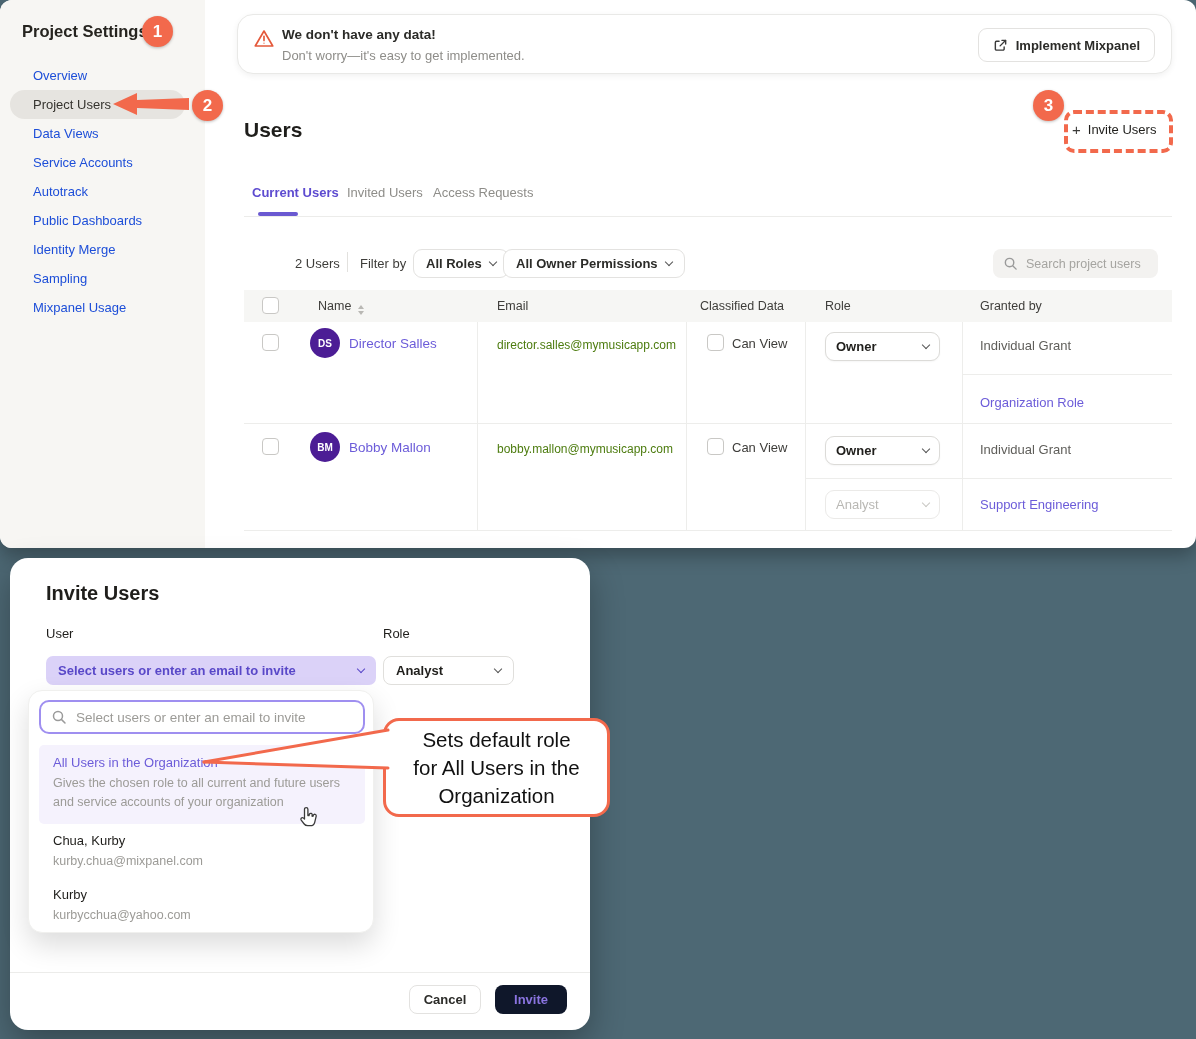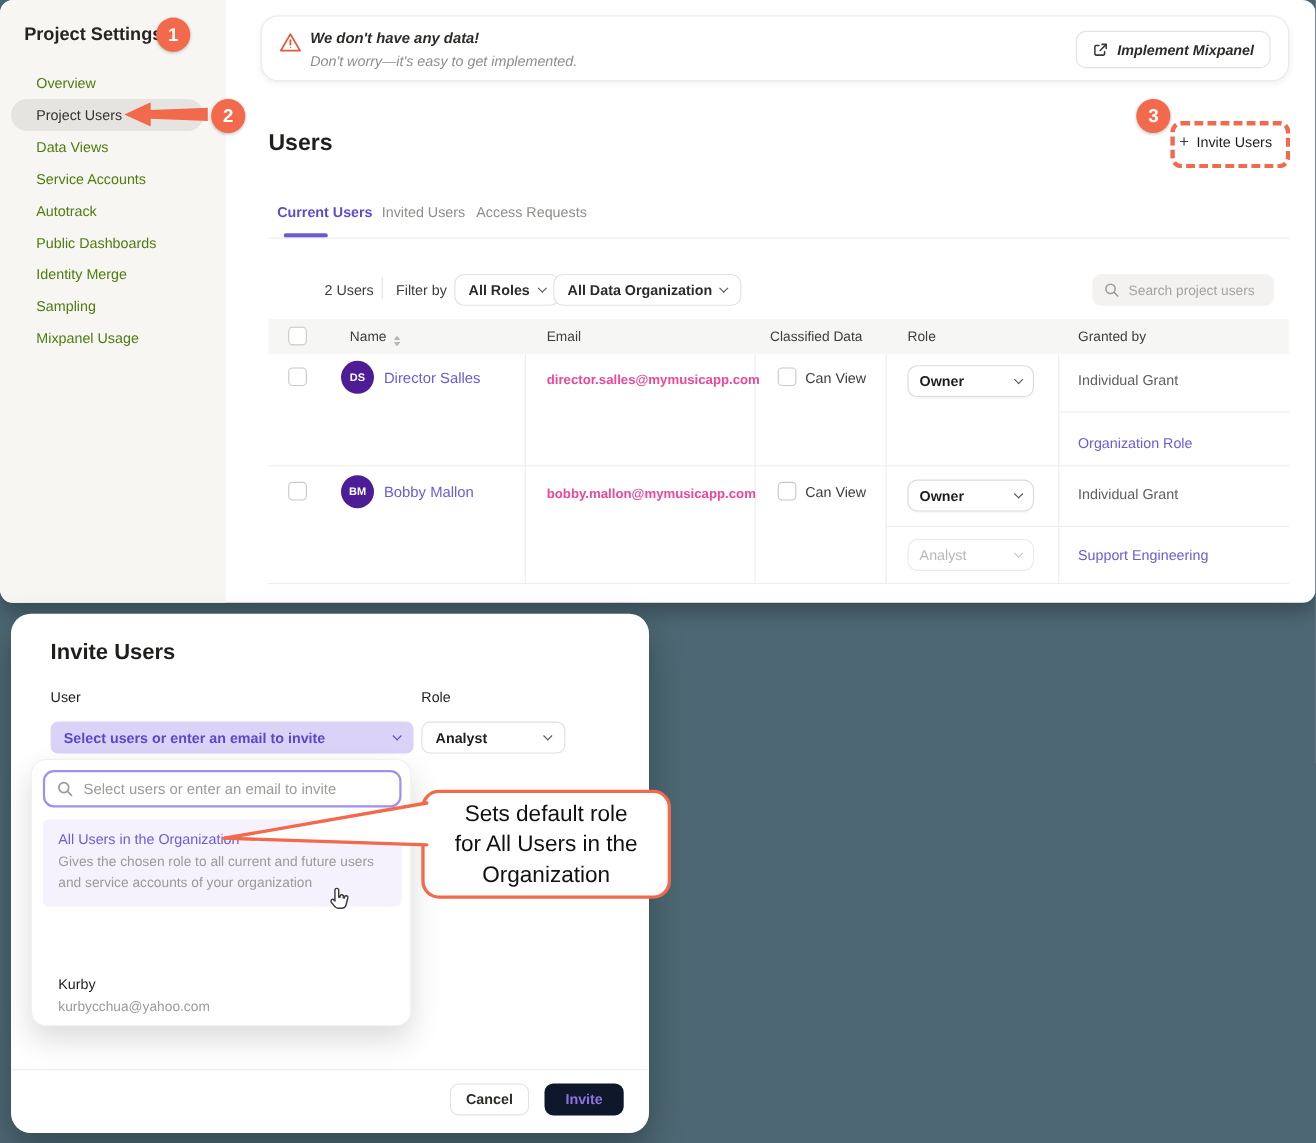--- a/index.html
+++ b/index.html
@@ -7,31 +7,31 @@
   body { font-family:"Liberation Sans", sans-serif; }
   #stage { position:relative; width:1196px; height:1039px; background:#4D6874; overflow:hidden; }
   .abs { position:absolute; }
 
   
   #top-card { left:0; top:0; width:1196px; height:548px; background:#fff; border-radius:12px;
               box-shadow:0 8px 18px rgba(0,0,0,.28); }
   #sidebar { left:0; top:0; width:205px; height:548px; background:#F7F6F3; border-radius:12px 0 0 12px; }
   .sb-title { left:22px; top:22px; font-size:16.5px; font-weight:bold; color:#26241F; }
   .sb-item { left:10px; width:175px; height:29px; display:flex; align-items:center; padding-left:23px;
-             font-size:13px; color:#4d7c0f; cursor:pointer; }
+             font-size:13px; color:#1d4ed8; cursor:pointer; }
   .sb-item.active { background:#E6E4E0; border-radius:15px; color:#35332E; }
 
   
   .ann-circle { width:31px; height:31px; border-radius:50%; background:#F2694C; color:#fff;
                 display:flex; align-items:center; justify-content:center; font-size:17px; font-weight:bold;
                 box-shadow:0 1px 3px rgba(0,0,0,.25); z-index:20; }
 
   
   #banner { left:237px; top:14px; width:935px; height:60px; background:#fff; border:1px solid #E9E9E7;
-            border-radius:16px; box-shadow:0 2px 6px rgba(0,0,0,.06);font-style:italic; }
+            border-radius:16px; box-shadow:0 2px 6px rgba(0,0,0,.06); }
   .banner-title { left:44px; top:12px; font-size:13.5px; font-weight:bold; color:#2B2B28; }
   .banner-sub { left:44px; top:33px; font-size:13px; color:#8E8D89; }
   .impl-btn { right:16px; top:13px; height:34px; padding:0 14px; display:flex; align-items:center; gap:8px;
               border:1px solid #E3E2E0; border-radius:9px; background:#fff; font-size:13px; font-weight:bold;
               color:#2B2B28; cursor:pointer; }
 
   .page-h1 { left:244px; top:118px; font-size:21px; font-weight:bold; color:#1F1E1B; }
 
   
   #invite-dash { left:1064px; top:110px; width:109px; height:43px; border:4px dashed #F2694C; border-radius:10px; z-index:10; }
@@ -63,21 +63,21 @@
   #tbl { left:244px; top:290px; width:928px; height:240px; font-size:13px;text-align:right; }
   #tbl .thead { left:0; top:0; width:928px; height:32px; background:#F6F6F4; }
   .th { top:9px; font-size:12.5px; color:#3E3D3A; }
   .cb { width:17px; height:17px; background:#fff; border:1.5px solid #C9C8C5; border-radius:4px; cursor:pointer; }
   .col-line { width:1px; background:#EDEDEB; top:32px; height:208px; }
   .row-line { left:0; width:928px; height:1px; background:#EDEDEB; }
   .sub-line { height:1px; background:#EDEDEB; }
   .avatar { width:30px; height:30px; border-radius:50%; background:#4c1d95; color:#fff; font-size:10px;
             font-weight:bold; display:flex; align-items:center; justify-content:center; }
   .name-link { font-size:13.5px; color:#6C5CD9; cursor:pointer; }
-  .email { font-size:12px; color:#ec4899;font-weight:bold; }
+  .email { font-size:12px; color:#4d7c0f; }
   .cv-label { font-size:13px; color:#3E3D3A; }
   .sel { width:115px; height:29px; background:#fff; border:1px solid #DCDBD8; border-radius:9px;
          display:flex; align-items:center; justify-content:space-between; padding:0 10px;
          font-size:13px; font-weight:bold; color:#1F1E1B; cursor:pointer; box-shadow:0 1px 2px rgba(0,0,0,.04); }
   .sel.disabled { border-color:#EBEAE8; color:#B9B8B4; font-weight:normal; box-shadow:none; cursor:default; }
   .sel.disabled .chev { border-color:#C9C8C4; }
   .grant { font-size:13px; color:#5F5E5A; }
   .grant-link { font-size:13px; color:#6C5CD9; cursor:pointer; }
   .sort { display:inline-flex; flex-direction:column; gap:2px; margin-left:7px; vertical-align:1px; }
   .sort i { width:0; height:0; border-left:3.5px solid transparent; border-right:3.5px solid transparent; }
@@ -200,21 +200,21 @@
     <div class="abs" id="tab-divider"></div>
 
     <div class="abs flt-text" style="left:295px;">2 Users</div>
     <div class="abs v-div" style="left:347px;"></div>
     <div class="abs flt-text" style="left:360px;">Filter by</div>
     <div class="abs flt-btn" style="left:413px;">
       <span>All Roles</span>
       <i class="chev"></i>
     </div>
     <div class="abs flt-btn" style="left:503px;">
-      <span>All Data Organization</span>
+      <span>All Owner Permissions</span>
       <i class="chev"></i>
     </div>
     <div class="abs" id="search-box">
       <svg width="15" height="15" viewBox="0 0 16 16" fill="none" stroke="#9a9a9a" stroke-width="1.5" stroke-linecap="round">
         <circle cx="7" cy="7" r="4.5"></circle>
           <line x1="10.6" y1="10.6" x2="14" y2="14"></line>
       </svg>
       <input placeholder="Search project users" style="">
     </div>
 
@@ -291,20 +291,24 @@
       <div class="abs" id="dd-search">
         <svg width="16" height="16" viewBox="0 0 16 16" fill="none" stroke="#9a9a9a" stroke-width="1.5" stroke-linecap="round">
           <circle cx="7" cy="7" r="4.5"></circle>
             <line x1="10.6" y1="10.6" x2="14" y2="14"></line>
         </svg>
         <input placeholder="Select users or enter an email to invite" style="">
       </div>
       <div class="abs dd-opt hl" style="top:54px; padding:10px 14px 12px 14px;">
         <div class="dd-title purple">All Users in the Organization</div>
         <div class="dd-desc">Gives the chosen role to all current and future users and service accounts of your organization</div>
+      </div>
+      <div class="abs dd-opt" style="top:136px; padding:6px 14px;">
+        <div class="dd-title">Chua, Kurby</div>
+        <div class="dd-desc">kurby.chua@mixpanel.com</div>
       </div>
       <div class="abs dd-opt" style="top:190px; padding:6px 14px;">
         <div class="dd-title">Kurby</div>
         <div class="dd-desc">kurbycchua@yahoo.com</div>
       </div>
     </div>
 
     <div class="abs" id="modal-footer-line"></div>
     <button class="abs btn" id="cancel-btn">Cancel</button>
     <button class="abs btn" id="invite-submit">Invite</button>

